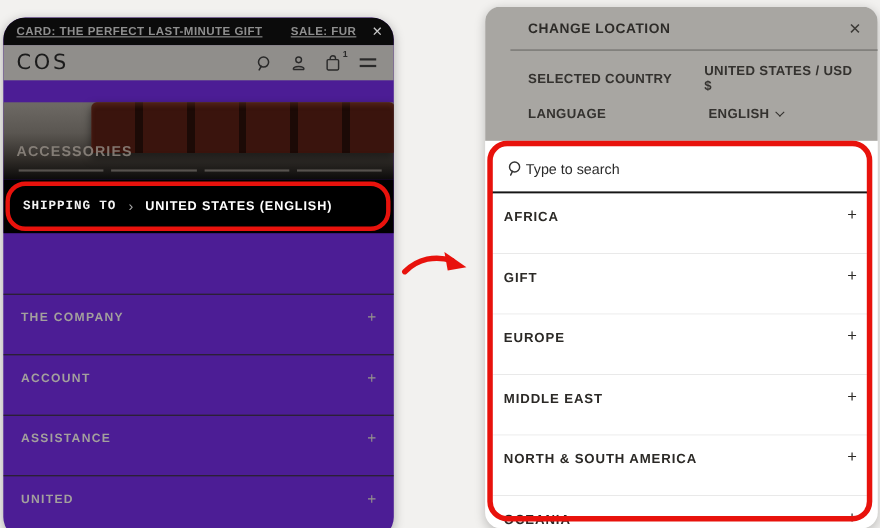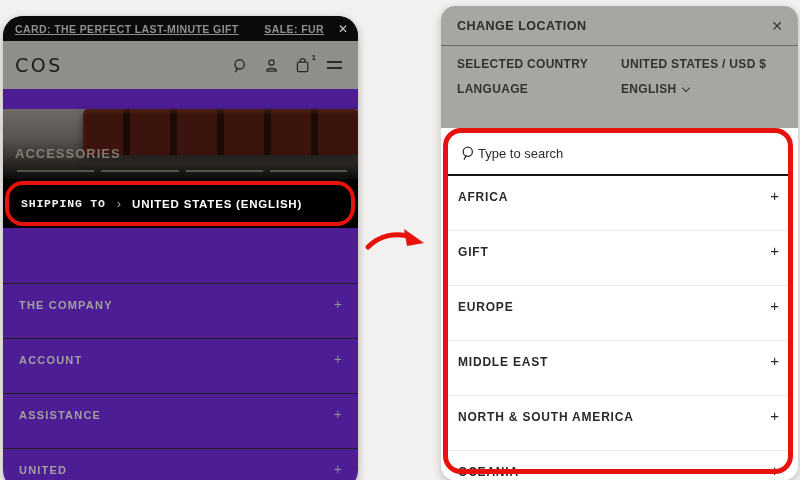--- a/index.html
+++ b/index.html
@@ -21,21 +21,21 @@
     padding:0 10px 0 12px; white-space:nowrap; overflow:hidden;
   }
   .banner a {
     color:#8f8f8f; font-size:10.5px; font-weight:bold; letter-spacing:.4px;
     text-decoration:underline; cursor:pointer;
   }
   .banner .promo2 { margin-left:auto; }
   .banner .bclose { color:#c9c9c9; font-size:12px; margin-left:14px; cursor:pointer; }
 
   .cos-header {
-    height:48px; background:#908e8b; display:flex; align-items:center;
+    height:32px; background:#908e8b; display:flex; align-items:center;
     padding:0 14px 0 12px;
     gap:16px;
   }
   .cos-logo { font-family:"DejaVu Sans", sans-serif; font-size:19px; font-weight:500;
     letter-spacing:2.5px; color:#1b1b1b; cursor:pointer; }
   .hicons { margin-left:auto; display:flex; align-items:center; gap:15px; }
   .hicon { width:17px; height:17px; position:relative; cursor:pointer; }
   .hicon svg { display:block; }
   .cart-badge { position:absolute; top:-4px; right:-4px; font-size:8px; color:#2a2a2a; font-weight:bold; }
   .burger { display:flex; flex-direction:column; justify-content:center; gap:4px; }
@@ -79,21 +79,21 @@
 
   
   .arrow { position:absolute; left:360px; top:220px; }
 
   
   .modal {
     position:absolute; left:441px; top:6px; width:357px; height:474px;
     background:#ffffff; border-radius:14px; overflow:hidden;
     box-shadow:0 3px 10px rgba(0,0,0,.22);
   }
-  .modal-top { height:122px; background:#a8a6a2; }
+  .modal-top { height:122px; background:#a8a6a2;padding-left:23px; }
   .m-header {
     height:40px; border-bottom:1px solid #6b6966; display:flex; align-items:center;
     padding:0 15px 0 16px;
   }
   .m-title { font-size:12.5px; font-weight:bold; letter-spacing:.5px; color:#2d2b28; }
   .m-close { margin-left:auto; font-size:14px; color:#3c3a37; cursor:pointer; }
   .m-row { display:flex; align-items:center; padding:0 16px; margin-top:11px; }
   .m-label { width:164px; font-size:12px; font-weight:600; letter-spacing:.3px; color:#34322f; }
   .m-value { font-size:12px; font-weight:600; letter-spacing:.3px; color:#34322f; display:flex; align-items:center; }
   .chev {

